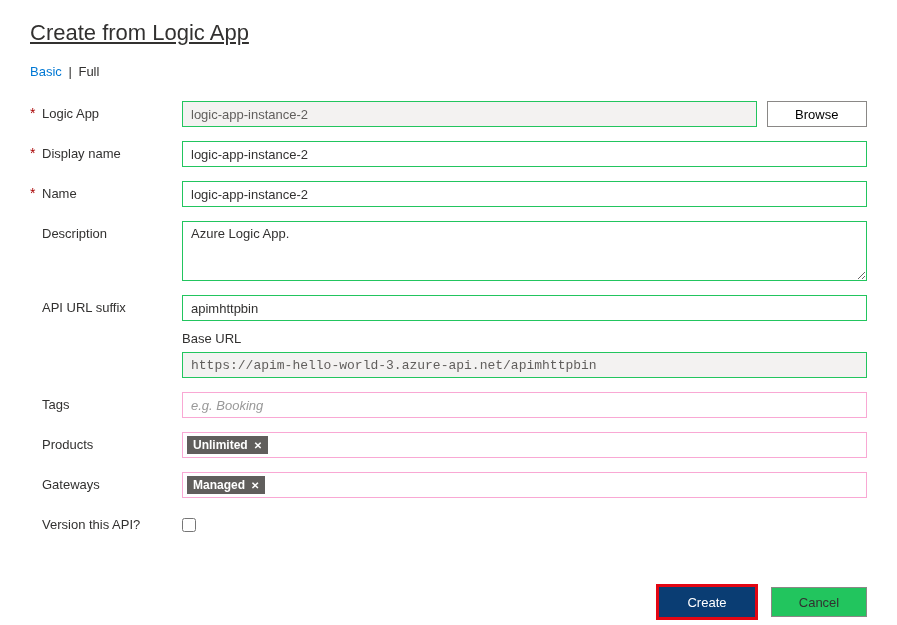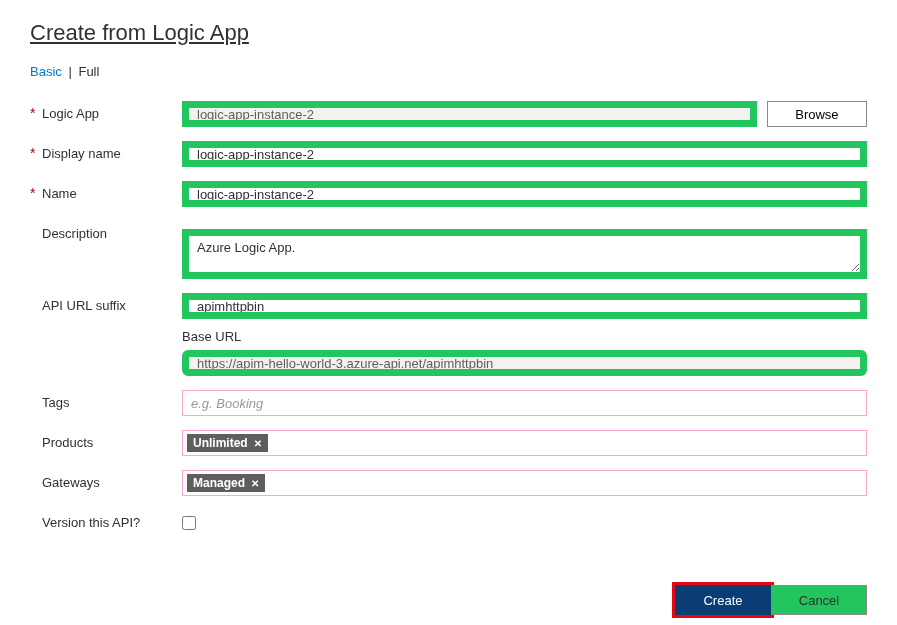--- a/index.html
+++ b/index.html
@@ -61,42 +61,40 @@
     }
     .input-col-stack {
       flex: 1;
       display: flex;
       flex-direction: column;
       gap: 6px;
     }
     input[type="text"], textarea {
       width: 100%;
       padding: 5px 8px;
-      border: 7px solid #22c55e;
+      border: 1px solid #22c55e;
       font-family: inherit;
       font-size: 13px;
       color: #323130;
       background: #ffffff;
       height: 26px;
       line-height: 14px;
     }
     input[readonly] {
       background: #f3f2f1;
       color: #605e5c;
     }
     input.mono-readonly {
       background: #f3f2f1;
-      font-family: Liberation Sans, sans-serif;
+      font-family: Liberation Mono, monospace;
       color: #605e5c;
-      border-radius: 6px;
     }
     textarea {
-      height: 50px;
+      height: 60px;
       resize: both;
-      margin-top: 8px;
     }
     .browse-btn {
       width: 120px;
       height: 26px;
       border: 1px solid #8a8886;
       background: #ffffff;
       font-family: inherit;
       font-size: 13px;
       cursor: pointer;
     }
@@ -137,21 +135,21 @@
     input[type="checkbox"] {
       width: 14px;
       height: 14px;
       margin-top: 6px;
       cursor: pointer;
     }
     .footer {
       margin-top: 55px;
       display: flex;
       justify-content: flex-end;
-      gap: 0;
+      gap: 16px;
     }
     .create-btn {
       width: 96px;
       height: 30px;
       background: #0a3d73;
       color: #ffffff;
       border: none;
       font-family: inherit;
       font-size: 13px;
       cursor: pointer;

